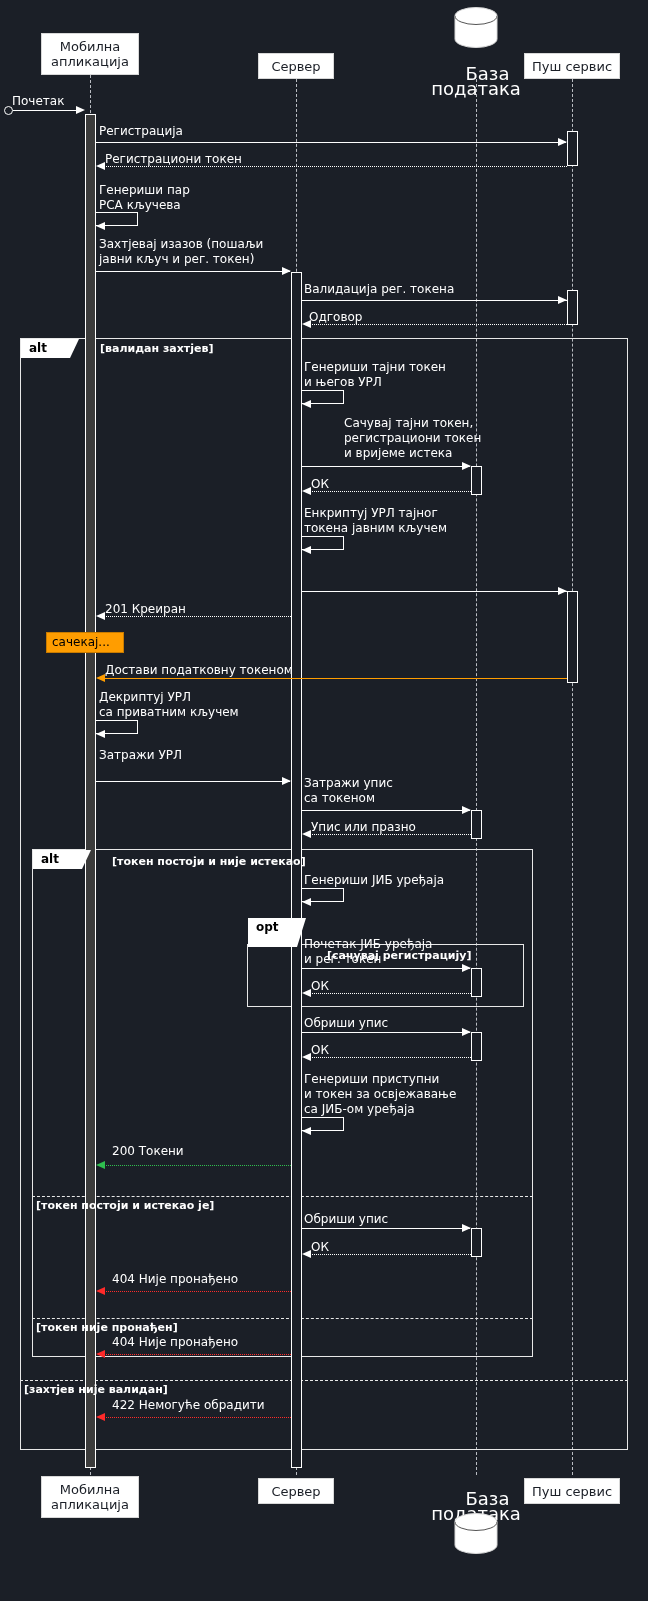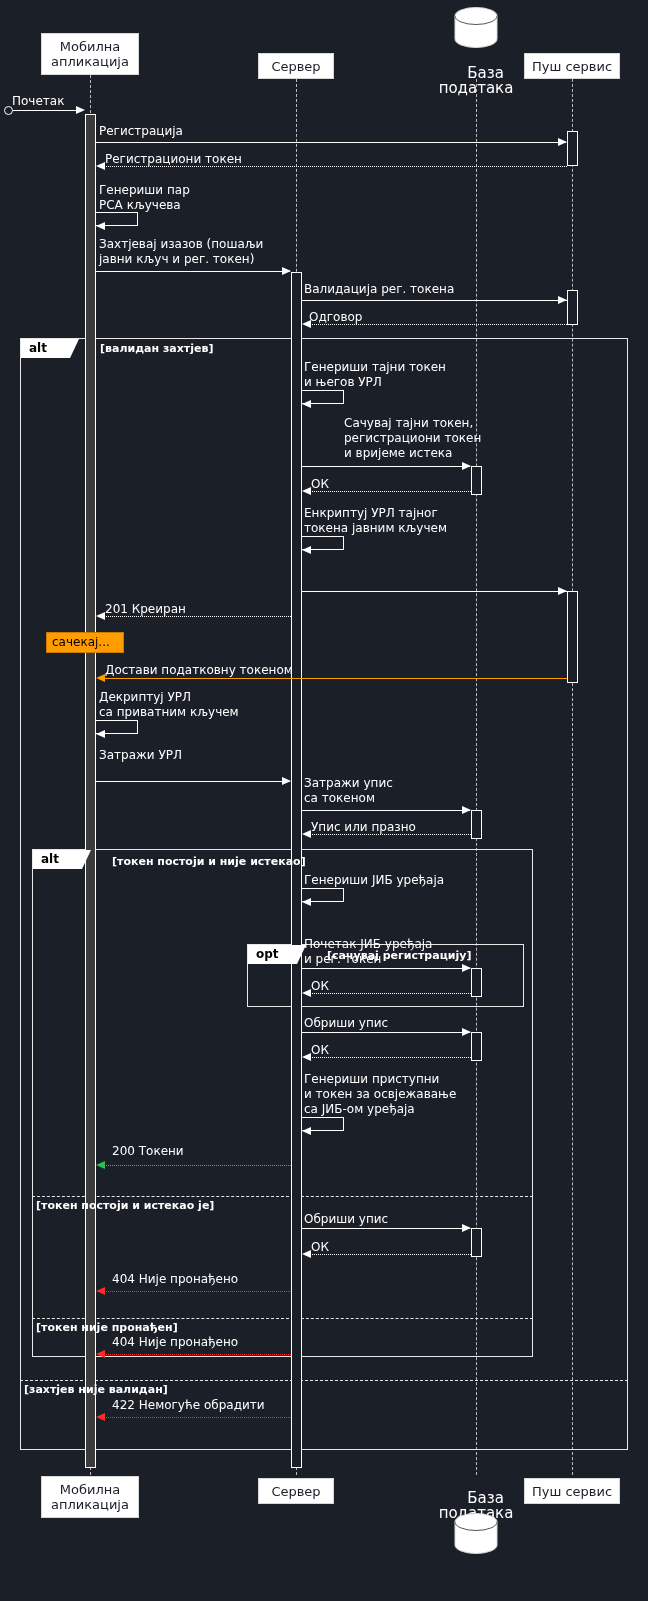--- a/index.html
+++ b/index.html
@@ -14,21 +14,21 @@
   
   .pbox{
     position:absolute;background:#ffffff;color:#1b1f27;
     border:1px solid #d8d8d8;
     font-size:13px;line-height:15px;text-align:center;
     display:flex;align-items:center;justify-content:center;
     box-sizing:border-box;padding:3px 8px;white-space:pre;
   }
   .dbicon{position:absolute;}
   .dblabel{
-    position:absolute;text-align:center;font-size:15px;line-height:15px;
+    position:absolute;text-align:center;font-size:18px;line-height:15px;
     color:#ffffff;white-space:pre;
   }
 
   
   .lifeline{position:absolute;width:0;border-left:1px dashed #b9bcc2;}
   .activation{
     position:absolute;background:#3b3b3b;border:1px solid #ffffff;
     box-sizing:border-box;
   }
   .activation.app{background:#3b3b3b;}
@@ -233,21 +233,21 @@
   <div class="msgline dotted" style="left:305px;top:834px;width:166px;"></div>
   <div class="arrowL" style="left:302px;top:830px;"></div>
 
   <div class="fraglabelbox" style="left:33px;top:850px;width:58px;height:19px;">alt</div>
   <div class="fragcond" style="left:112px;top:855px;">[токен постоји и није истекао]</div>
 
   <div class="msglabel" style="left:304px;top:873px;">Генериши ЈИБ уређаја</div>
   <div class="selfloop" style="left:302px;top:888px;width:42px;height:14px;"></div>
   <div class="arrowL" style="left:302px;top:898px;"></div>
 
-  <div class="fraglabelbox" style="left:248px;top:945px;width:58px;height:19px;">opt</div>
+  <div class="fraglabelbox" style="left:248px;top:918px;width:58px;height:29px;">opt</div>
   <div class="fragcond" style="left:327px;top:949px;">[сачувај регистрацију]</div>
 
   <div class="msglabel" style="left: 304px; top: 937px; white-space: pre;">Почетак ЈИБ уређаја
 и рег. токен</div>
   <div class="msgline" style="left:302px;top:968px;width:168px;"></div>
   <div class="arrowR" style="left:462px;top:964px;"></div>
 
   <div class="msglabel" style="left:311px;top:979px;">ОК</div>
   <div class="msgline dotted" style="left:305px;top:993px;width:166px;"></div>
   <div class="arrowL" style="left:302px;top:989px;"></div>

